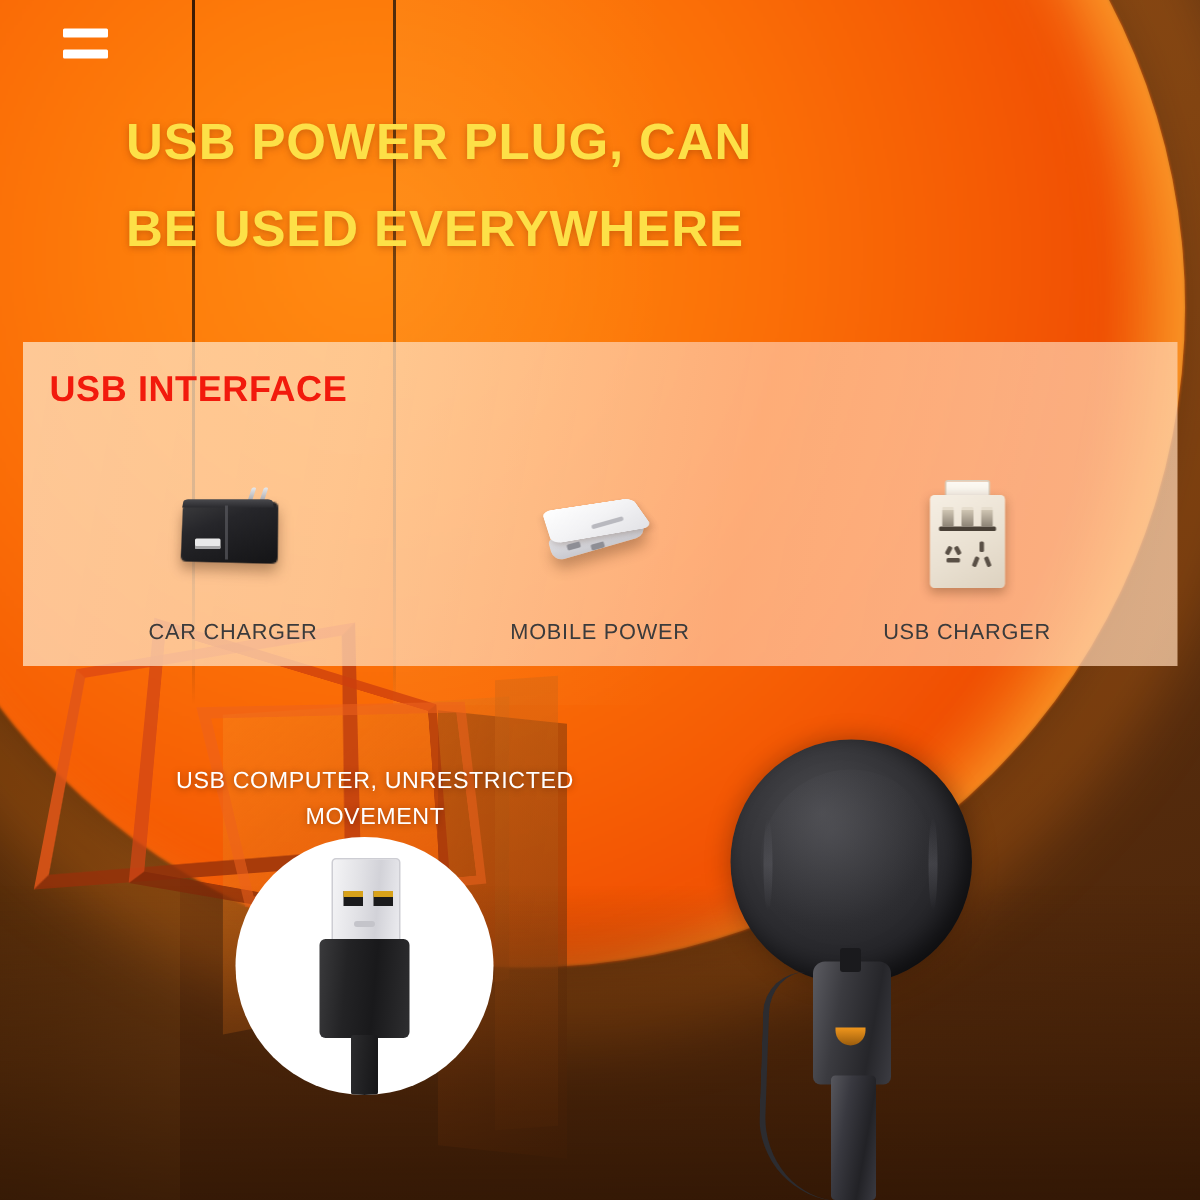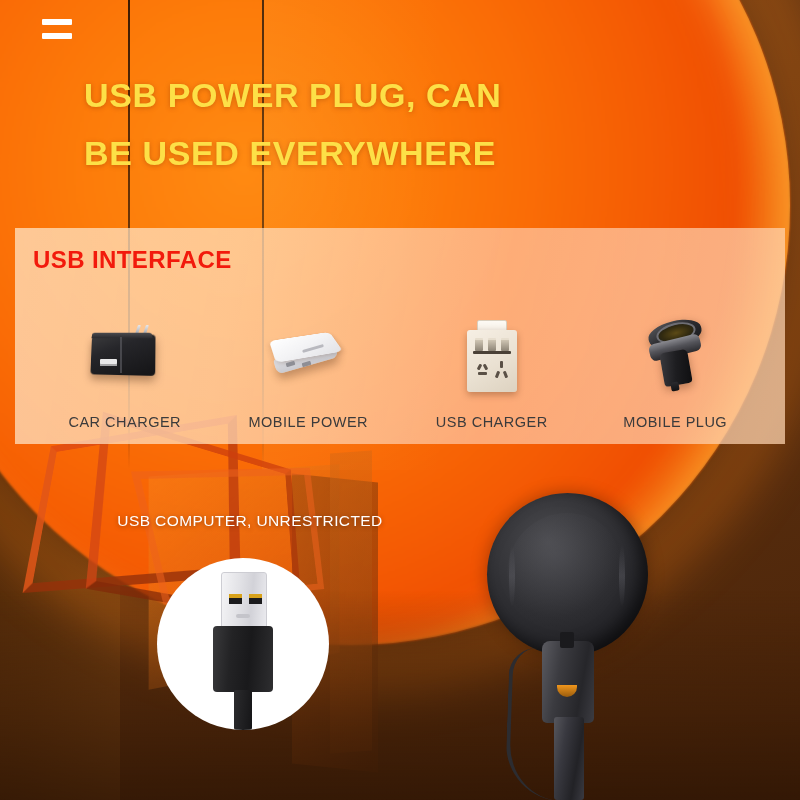--- a/index.html
+++ b/index.html
@@ -703,38 +703,27 @@
                   <i></i>
                   <i></i>
                 </div>
             </div>
           </div>
         </div>
         <div class="item-label">USB CHARGER</div>
       </div>
 
 
-      <div class="item">
-        <div class="item-art">
-          <div class="art-plug">
-            <div class="head"></div>
-            <div class="face"></div>
-            <div class="ring"></div>
-            <div class="barrel"></div>
-            <div class="tip"></div>
-          </div>
-        </div>
-        <div class="item-label">MOBILE PLUG</div>
-      </div>
 
     </div>
   </div>
 
   <div class="subcaption">
     <div>USB COMPUTER, UNRESTRICTED</div>
+    <div>MOVEMENT</div>
   </div>
 
   <div class="usb-circle">
     <div class="usb-cable">
       <div class="metal"></div>
       <div class="pin l"></div>
       <div class="pin r"></div>
       <div class="notch"></div>
       <div class="shell"></div>
       <div class="wire"></div>

